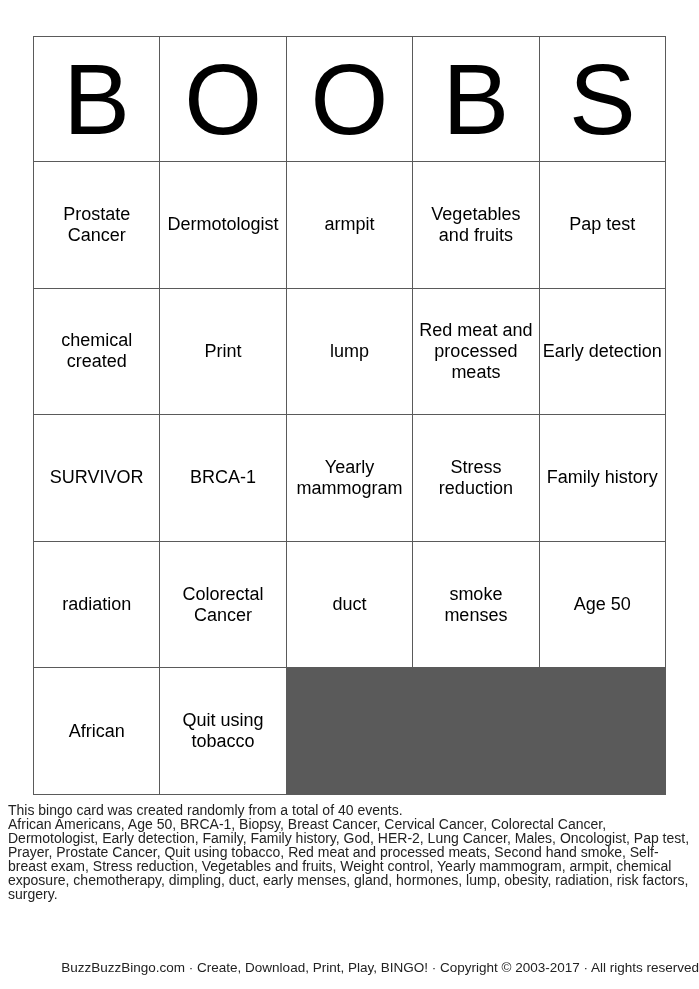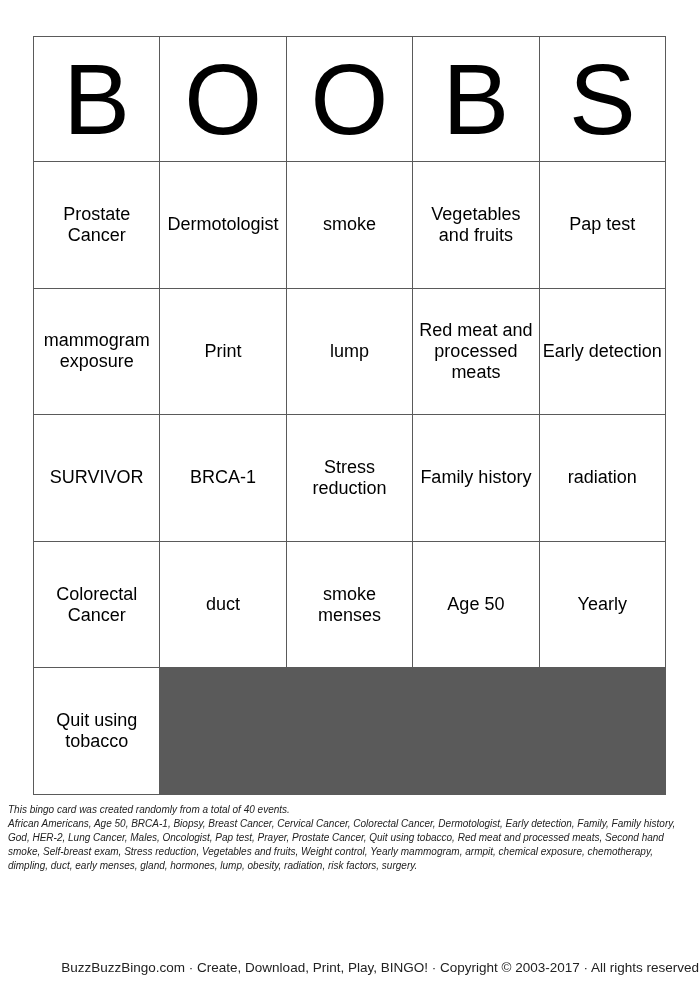--- a/index.html
+++ b/index.html
@@ -50,24 +50,23 @@
     padding: 2px 3px;
     box-sizing: border-box;
     color: #000000;
   }
   
   .footnote {
     position: absolute;
     left: 8px;
     top: 803px;
     width: 686px;
-    font-size: 10px;
+    font-size: 14px;
     line-height: 14px;
     color: #222222;
-    font-style: italic;
   }
   
   .credit {
     position: absolute;
     left: 0;
     top: 959px;
     width: 699px;
     text-align: right;
     font-size: 13.5px;
     line-height: 17px;
@@ -80,42 +79,43 @@
 <div class="grid">
 
   <div class="letter-cell">B</div>
   <div class="letter-cell">O</div>
   <div class="letter-cell">O</div>
   <div class="letter-cell">B</div>
   <div class="letter-cell">S</div>
 
   <div class="cell">Prostate Cancer</div>
   <div class="cell">Dermotologist</div>
-  <div class="cell">smoke</div>
+  <div class="cell">armpit</div>
   <div class="cell">Vegetables and fruits</div>
   <div class="cell">Pap test</div>
 
-  <div class="cell">mammogram exposure</div>
+  <div class="cell">chemical created</div>
   <div class="cell">Print</div>
   <div class="cell">lump</div>
 
   <div class="cell">Red meat and processed meats</div>
   <div class="cell">Early detection</div>
   <div class="cell">SURVIVOR</div>
   <div class="cell">BRCA-1</div>
+  <div class="cell">Yearly mammogram</div>
 
   <div class="cell">Stress reduction</div>
   <div class="cell">Family history</div>
   <div class="cell">radiation</div>
   <div class="cell">Colorectal Cancer</div>
 
   <div class="cell">duct</div>
   <div class="cell">smoke menses</div>
   <div class="cell">Age 50</div>
-  <div class="cell">Yearly</div>
+  <div class="cell">African</div>
   <div class="cell">Quit using tobacco</div>
 </div>
 
 <div class="footnote">
   <div>This bingo card was created randomly from a total of 40 events.</div>
   <div>African Americans, Age 50, BRCA-1, Biopsy, Breast Cancer, Cervical Cancer, Colorectal Cancer, Dermotologist, Early detection, Family, Family history, God, HER-2, Lung Cancer, Males, Oncologist, Pap test, Prayer, Prostate Cancer, Quit using tobacco, Red meat and processed meats, Second hand smoke, Self-breast exam, Stress reduction, Vegetables and fruits, Weight control, Yearly mammogram, armpit, chemical exposure, chemotherapy, dimpling, duct, early menses, gland, hormones, lump, obesity, radiation, risk factors, surgery.</div>
 </div>
 
 <div class="credit">BuzzBuzzBingo.com · Create, Download, Print, Play, BINGO! · Copyright © 2003-2017 · All rights reserved</div>
 

